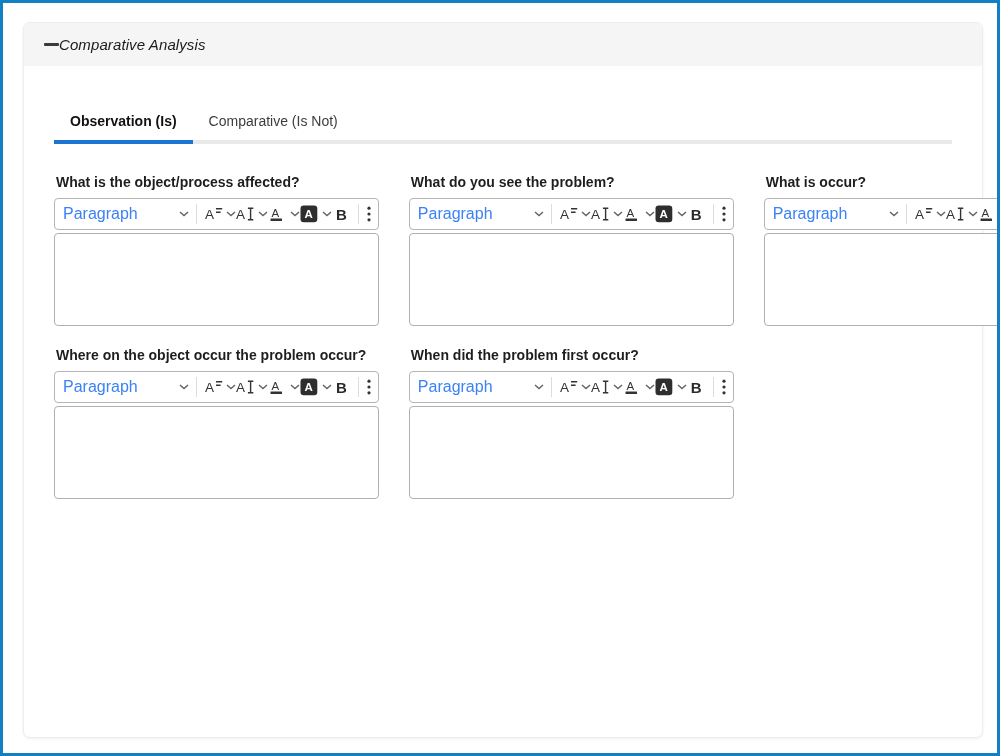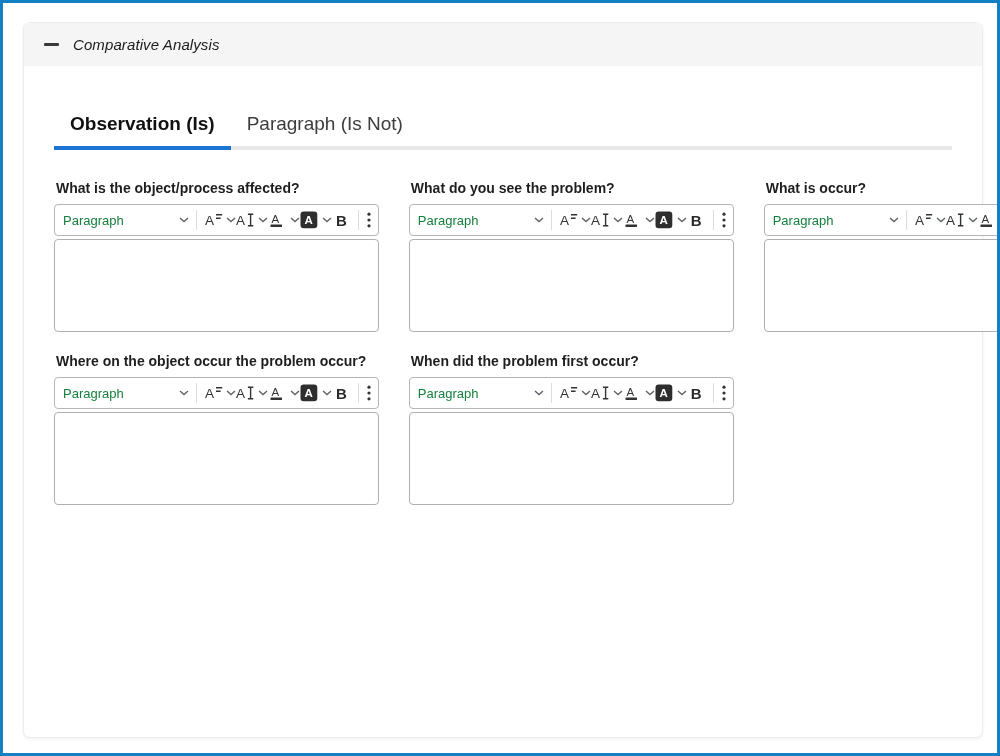--- a/index.html
+++ b/index.html
@@ -27,21 +27,20 @@
     box-shadow: 0 1px 3px rgba(0,0,0,0.06);
   }
 
   .card-header {
     height: 43px;
     background: #f5f5f5;
     border-radius: 7px 7px 0 0;
     display: flex;
     align-items: center;
     padding: 0 20px;
-    gap: 14px;
   }
   .minus-icon {
     width: 15px;
     height: 3px;
     background: #3a3a3a;
     border-radius: 1px;
     cursor: pointer;
     flex: 0 0 auto;
   }
   .panel-title {
@@ -52,21 +51,21 @@
   }
 
   .card-body { padding: 0 30px; }
 
   .tabs {
     margin-top: 38px;
     display: flex;
     border-bottom: 4px solid #e9e9e9;
   }
   .tab {
-    font-size: 19px;
+    font-size: 14px;
     color: #3d3d3d;
     padding: 9px 16px 11px 16px;
     margin-bottom: -4px;
     border-bottom: 4px solid transparent;
     cursor: pointer;
     white-space: nowrap;
   }
   .tab.active {
     font-weight: 700;
     color: #111;
@@ -105,21 +104,21 @@
     cursor: pointer;
     font-family: "Liberation Sans", sans-serif;
   }
   .dropdown {
     width: 126px;
     display: flex;
     justify-content: space-between;
     align-items: center;
     padding: 2px 4px;
   }
-  .dropdown .dd-value { font-size: 13px; color: #15803d; }
+  .dropdown .dd-value { font-size: 16px; color: #3b82f6; }
   .sep {
     width: 1px;
     height: 20px;
     background: #dcdcdc;
     margin: 0 7px;
     flex: 0 0 auto;
   }
   .tbtn {
     display: flex;
     align-items: center;
@@ -160,21 +159,21 @@
 
     <div class="card-header">
       <div class="minus-icon"></div>
       <div class="panel-title">Comparative Analysis</div>
     </div>
 
     <div class="card-body">
 
       <div class="tabs">
         <div class="tab active">Observation (Is)</div>
-        <div class="tab">Paragraph (Is Not)</div>
+        <div class="tab">Comparative (Is Not)</div>
       </div>
 
       <div class="fields-grid">
   <div class="field">
     <div class="q-label">What is the object/process affected?</div>
     <div class="editor">
 
       <div class="toolbar">
 
         <button class="dropdown">

